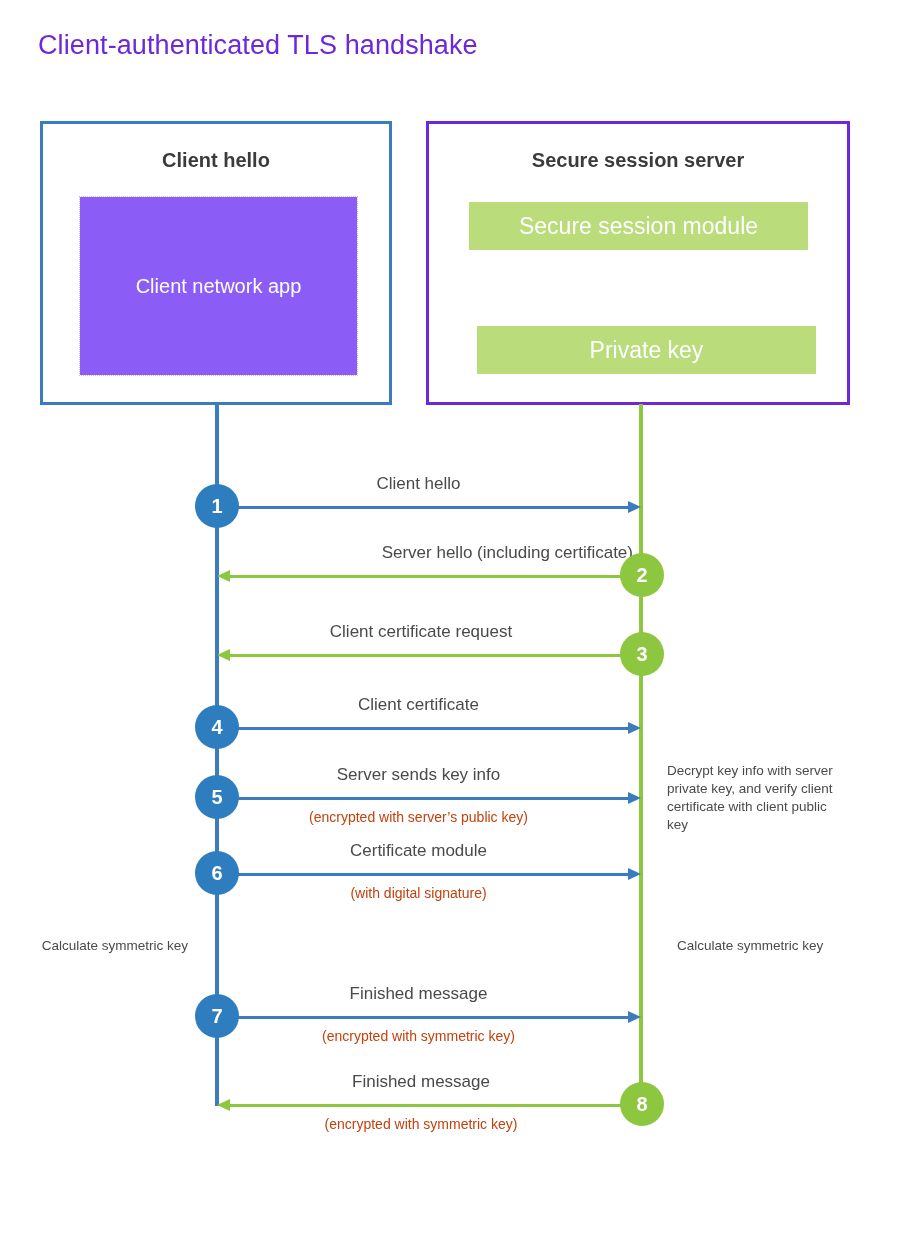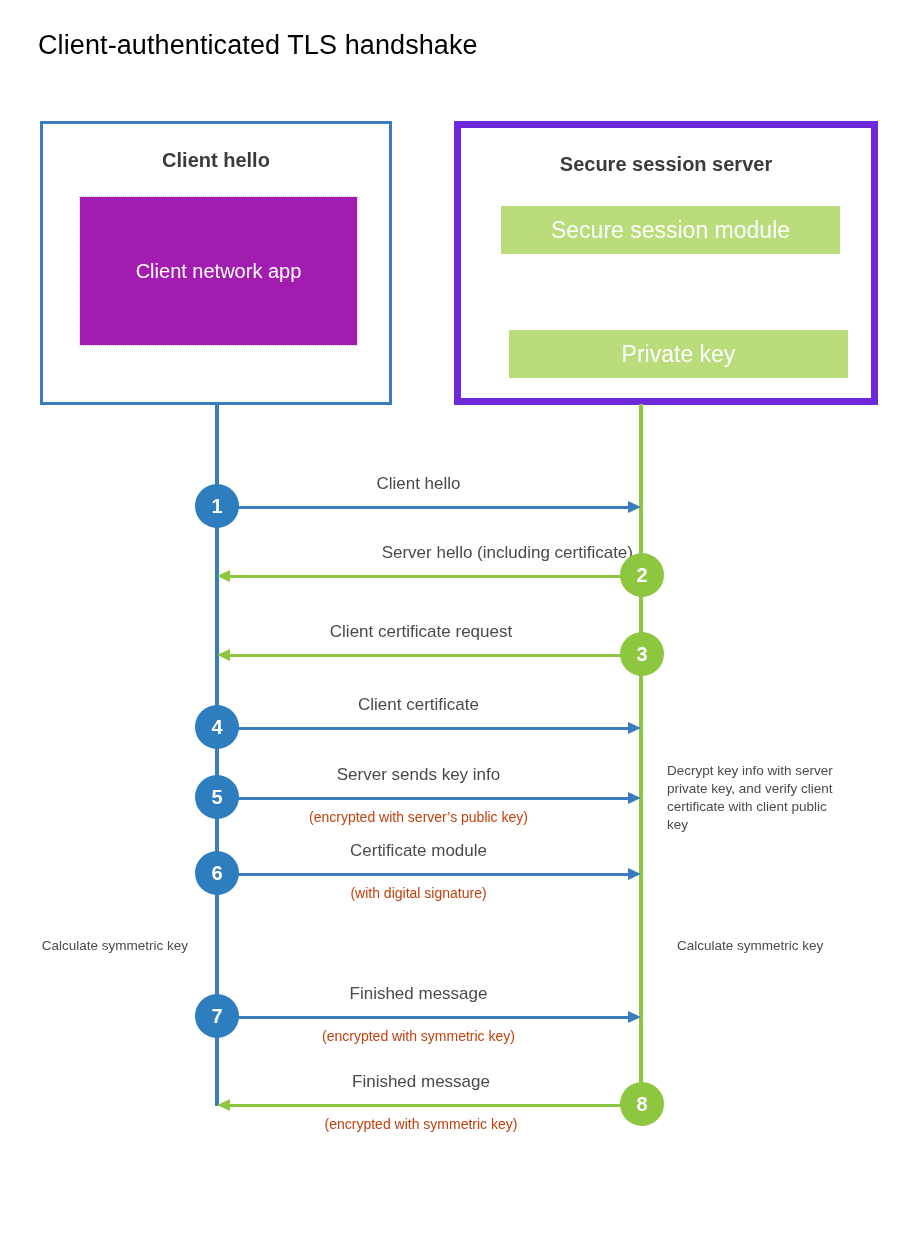--- a/index.html
+++ b/index.html
@@ -17,58 +17,58 @@
     background: #ffffff;
   }
 
   
   #page-title {
     position: absolute;
     left: 38px;
     top: 30px;
     font-size: 27px;
     font-weight: 400;
-    color: #000000;
+    color: #6d28d9;
     letter-spacing: 0.1px;
     white-space: nowrap;
   }
 
   
   .actor-box {
     position: absolute;
     background: #ffffff;
   }
   #client-box {
     left: 40px; top: 121px;
     width: 352px; height: 284px;
     border: 3px solid #3A7CBE;
   }
   #server-box {
-    left: 454px; top: 121px;
+    left: 426px; top: 121px;
     width: 424px; height: 284px;
-    border: 7px solid #6d28d9;
+    border: 3px solid #6d28d9;
   }
   .actor-title {
     position: absolute;
     left: 0; right: 0;
     top: 25px;
     text-align: center;
     font-size: 20px;
     font-weight: bold;
     color: #3b3b3b;
   }
 
   
   #client-app {
     position: absolute;
     left: 37px;
     top: 73px;
     width: 277px;
-    height: 148px;
-    background: #a21caf;
+    height: 178px;
+    background: #8b5cf6;
     outline: 1px dotted #c9c9c9;
     display: flex;
     align-items: center;
     justify-content: center;
   }
   #client-app .label {
     color: #ffffff;
     font-size: 20px;
     line-height: 28px;
     text-align: center;

